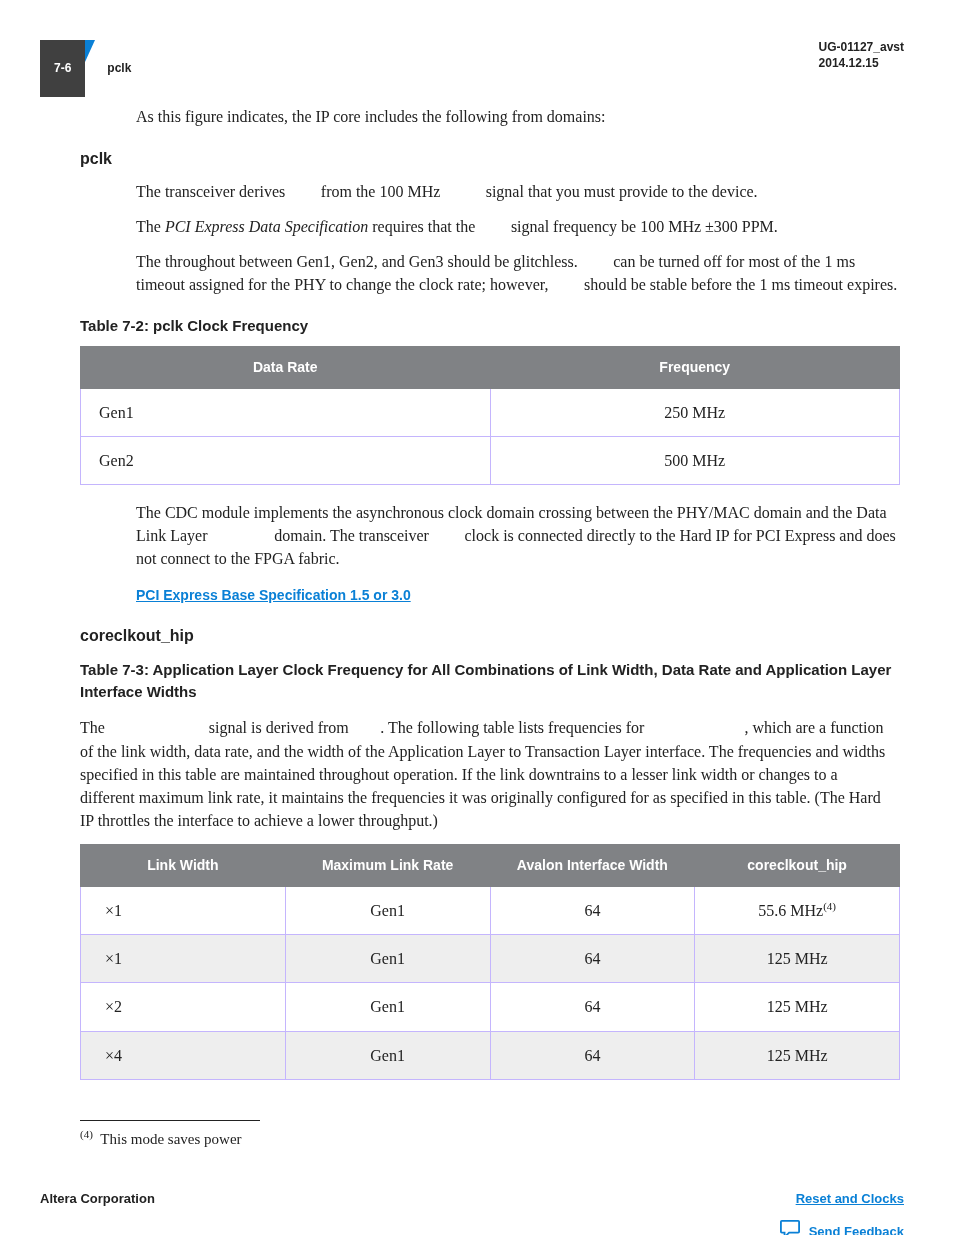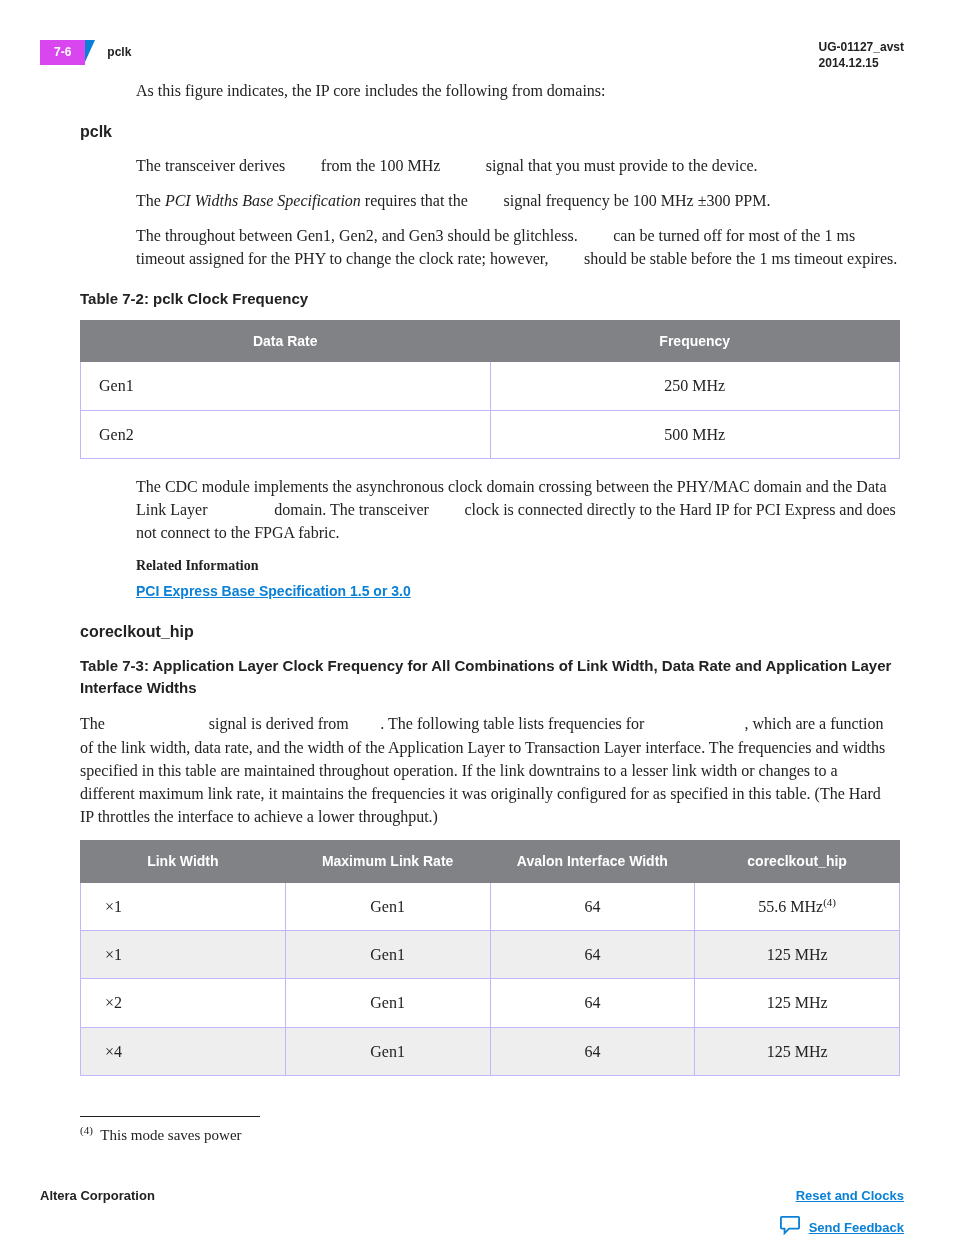--- a/index.html
+++ b/index.html
@@ -1,19 +1,19 @@
 <!DOCTYPE html>
 <html><head>
 <meta charset="utf-8">
 <style>
   * { box-sizing: border-box; margin: 0; padding: 0; }
   body { font-family: "Minion Pro", Georgia, serif; color: #222; width: 954px; background: #fff; padding: 40px 50px 30px 40px; font-size: 16px; line-height: 1.45; }
   .header-row { display: flex; justify-content: space-between; align-items: flex-start; margin-bottom: 8px; }
   .page-badge { display: flex; align-items: center; }
-  .badge-blue { background: #d946ef; color: #fff; font-family: "Myriad Pro", "Segoe UI", Arial, sans-serif; font-weight: bold; font-size: 12px; padding: 4px 14px; position: relative; }
+  .badge-blue { background: #404040; color: #fff; font-family: "Myriad Pro", "Segoe UI", Arial, sans-serif; font-weight: bold; font-size: 12px; padding: 20px 14px; position: relative; }
   .badge-blue::after { content: ""; position: absolute; right: -10px; top: 0; border-top: 0 solid transparent; border-bottom: 22px solid transparent; border-left: 10px solid #0a80d6; }
   .section-mini { font-family: "Myriad Pro", "Segoe UI", Arial, sans-serif; font-weight: bold; font-size: 12px; margin-left: 22px; }
   .doc-id { font-family: "Myriad Pro", "Segoe UI", Arial, sans-serif; font-weight: bold; font-size: 12px; line-height: 1.3; }
   .body-indent { margin-left: 96px; margin-right: 0; }
   p.para { margin-bottom: 12px; }
   .h-section { font-family: "Myriad Pro", "Segoe UI", Arial, sans-serif; font-weight: bold; font-size: 16px; margin: 18px 0 10px 40px; }
   .table-caption { font-family: "Myriad Pro", "Segoe UI", Arial, sans-serif; font-weight: bold; font-size: 15px; margin: 18px 0 10px 40px; }
   .table-caption2 { font-family: "Myriad Pro", "Segoe UI", Arial, sans-serif; font-weight: bold; font-size: 15px; margin: 12px 0 14px 40px; max-width: 820px; }
   table.doc-table { border-collapse: collapse; width: 820px; margin-left: 40px; margin-bottom: 16px; }
   table.doc-table th { background: #808285; color: #fff; font-family: "Myriad Pro", "Segoe UI", Arial, sans-serif; font-weight: bold; font-size: 14px; padding: 10px 8px; border: 1px solid #808285; text-align: center; }
@@ -57,21 +57,21 @@
 
 <p class="para body-indent">
   <span>The transceiver derives </span>
   <span style="visibility:hidden">pclk</span>
   <span> from the 100 MHz </span>
   <span style="visibility:hidden">refclk</span>
   <span> signal that you must provide to the device.</span>
 </p>
 
 <p class="para body-indent">
-  <span>The </span><span class="ital">PCI Widths Base Specification</span><span> requires that the </span><span style="visibility:hidden">pclk</span><span> signal frequency be 100 MHz ±300 PPM.</span>
+  <span>The </span><span class="ital">PCI Express Data Specification</span><span> requires that the </span><span style="visibility:hidden">pclk</span><span> signal frequency be 100 MHz ±300 PPM.</span>
 </p>
 
 <p class="para body-indent">
   <span>The throughout between Gen1, Gen2, and Gen3 should be glitchless. </span><span style="visibility:hidden">pclk</span><span> can be turned off for most of the 1 ms timeout assigned for the PHY to change the clock rate; however, </span><span style="visibility:hidden">pclk</span><span> should be stable before the 1 ms timeout expires.</span>
 </p>
 
 <div class="table-caption">Table 7-2: pclk Clock Frequency</div>
 
 <table class="doc-table t1">
   <thead>
@@ -90,21 +90,20 @@
       <td>500 MHz</td>
     </tr>
   </tbody>
 </table>
 
 <p class="para body-indent">
   <span>The CDC module implements the asynchronous clock domain crossing between the PHY/MAC domain and the Data Link Layer </span><span style="visibility:hidden">(pld_clk)</span><span> domain. The transceiver </span><span style="visibility:hidden">pclk</span><span> clock is connected directly to the Hard IP for PCI Express and does not connect to the FPGA fabric.</span>
 </p>
 
 <div class="body-indent" style="margin-bottom:10px">
-  <div class="related-title">Related Information</div>
   <a class="link" href="#">PCI Express Base Specification 1.5 or 3.0</a>
 </div>
 
 <div class="h-section">coreclkout_hip</div>
 
 <div class="table-caption2">Table 7-3: Application Layer Clock Frequency for All Combinations of Link Width, Data Rate and Application Layer Interface Widths</div>
 
 <p class="para para-after-table">
   <span>The </span><span style="visibility:hidden">coreclkout_hip</span><span> signal is derived from </span><span style="visibility:hidden">pclk</span><span>. The following table lists frequencies for </span><span style="visibility:hidden">coreclkout_hip</span><span>, which are a function of the link width, data rate, and the width of the Application Layer to Transaction Layer interface. The frequencies and widths specified in this table are maintained throughout operation. If the link downtrains to a lesser link width or changes to a different maximum link rate, it maintains the frequencies it was originally configured for as specified in this table. (The Hard IP throttles the interface to achieve a lower throughput.)</span>
 </p>

